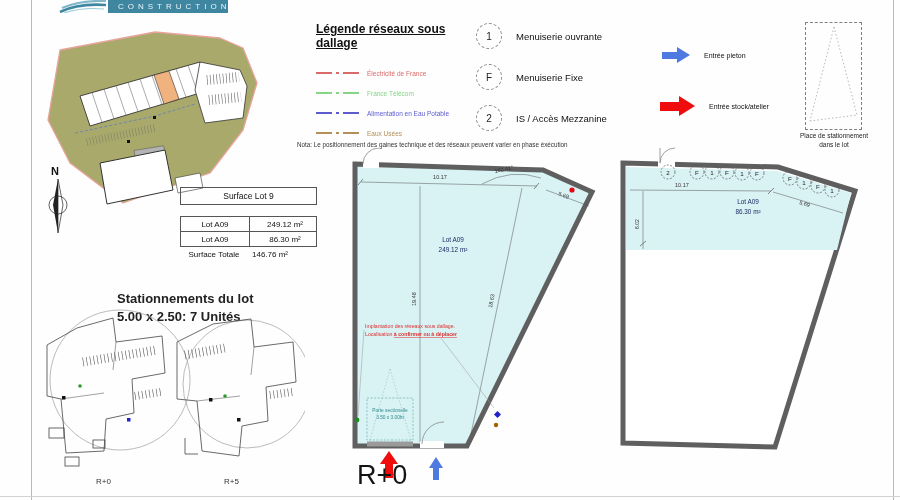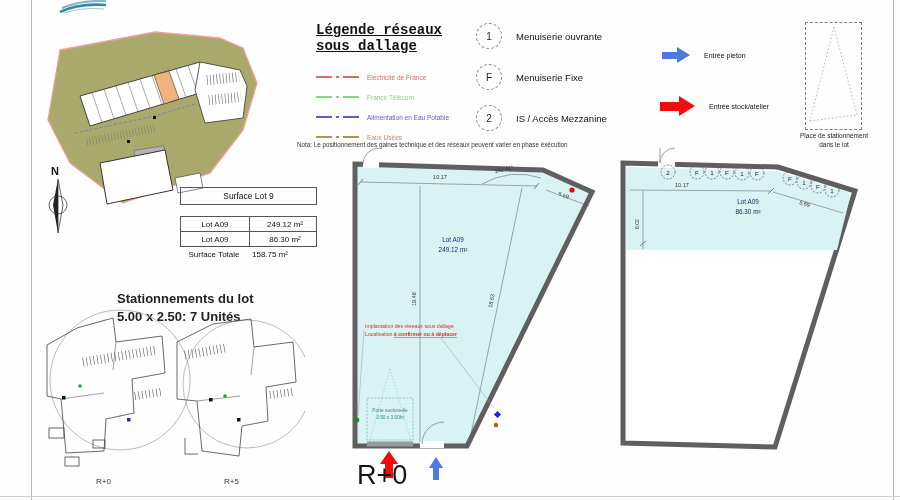--- a/index.html
+++ b/index.html
@@ -6,21 +6,21 @@
   .sheet{position:relative;width:900px;height:500px;background:#fefefe;overflow:hidden;
          font-family:"Liberation Sans",sans-serif;color:#222;}
   .abs{position:absolute;}
   .frame{background:#b9b9b9;}
   
   .banner{position:absolute;left:70px;top:0;width:158px;height:13px;background:#3f86a0;
           display:flex;align-items:center;padding-left:48px;box-sizing:border-box;}
   .banner span{font-size:8px;letter-spacing:4px;color:#eaf4f7;}
   
   .netlegend{position:absolute;left:316px;top:22px;width:165px;}
-  .netlegend h3{margin:0 0 13px 0;font-size:14px;text-decoration:underline;color:#111;font-family:Liberation Mono, monospace;}
+  .netlegend h3{margin:0 0 13px 0;font-size:12px;text-decoration:underline;color:#111;}
   .lg-item{display:flex;align-items:center;height:20px;}
   .lg-item .dash{width:16px;height:1.6px;background:currentColor;display:inline-block;}
   .lg-item .dot{width:3px;height:1.6px;background:currentColor;display:inline-block;margin:0 4px;}
   .lg-item .lbl{font-size:6.5px;margin-left:8px;color:currentColor;}
   .nota{position:absolute;left:297px;top:141px;width:290px;font-size:6.3px;color:#333;}
   
   .symrow{position:absolute;display:flex;align-items:center;}
   .dcircle{width:24px;height:24px;border:1.3px dashed #8a8a8a;border-radius:50%;
            display:flex;align-items:center;justify-content:center;font-size:10px;color:#222;flex:0 0 auto;}
   .symrow .lbl{font-size:9.5px;margin-left:14px;color:#111;}
@@ -65,20 +65,23 @@
 </style>
 </head>
 <body>
 
 <div class="sheet">
 
   <div class="abs frame" style="left:31px;top:0;width:1px;height:500px"></div>
   <div class="abs frame" style="left:893px;top:0;width:1px;height:500px"></div>
   <div class="abs" style="left:0;top:496px;width:900px;height:1px;background:#d2d2d2"></div>
 
+  <div class="banner">
+    <span>CONSTRUCTION</span>
+  </div>
   <svg class="abs" style="left:58px;top:0" width="50" height="13">
     <rect x="0" y="0" width="50" height="13" fill="#fdfdfd"></rect>
     <path d="M2,12 Q20,3 48,5" stroke="#3f86a0" stroke-width="2.6" fill="none"></path>
     <path d="M4,8 Q22,0 48,1" stroke="#7fb6c8" stroke-width="2" fill="none"></path>
     <path d="M6,13 Q24,7 46,9" stroke="#9ccbd8" stroke-width="1.2" fill="none"></path>
   </svg>
 
   <svg class="abs" style="left:35px;top:28px" width="240" height="195" viewBox="0 0 240 195">
     <polygon points="25,22 120,4 185,10 208,20 222,55 208,102 175,145 88,175 35,135 13,92" fill="#a8a96b" stroke="#e8a49c" stroke-width="1.3" stroke-linejoin="round"></polygon>
     <path d="M40,105 L120,88 L160,76" stroke="#5577cc" stroke-width="0.7" stroke-dasharray="3,2" fill="none"></path>
@@ -185,21 +188,21 @@
         <div class="c1">Lot A09</div>
         <div class="c2 bl">249.12 m²</div>
       </div>
       <div class="trow bt">
         <div class="c1">Lot A09</div>
         <div class="c2 bl">86.30 m²</div>
       </div>
     </div>
     <div class="total">
       <div class="c1">Surface Totale</div>
-      <div class="c2" style="text-align:left;padding-left:4px">158.75 m²</div>
+      <div class="c2" style="text-align:left;padding-left:4px">146.76 m²</div>
     </div>
   </div>
 
   <div class="pnote">
     <div>Stationnements du lot</div>
     <div>5.00 x 2.50: 7 Unités</div>
   </div>
 
   <svg class="abs" style="left:35px;top:300px" width="270" height="178" viewBox="0 0 270 178">
     <circle cx="85" cy="80" r="70" stroke="#aaa" stroke-width="0.8" fill="none"></circle>

